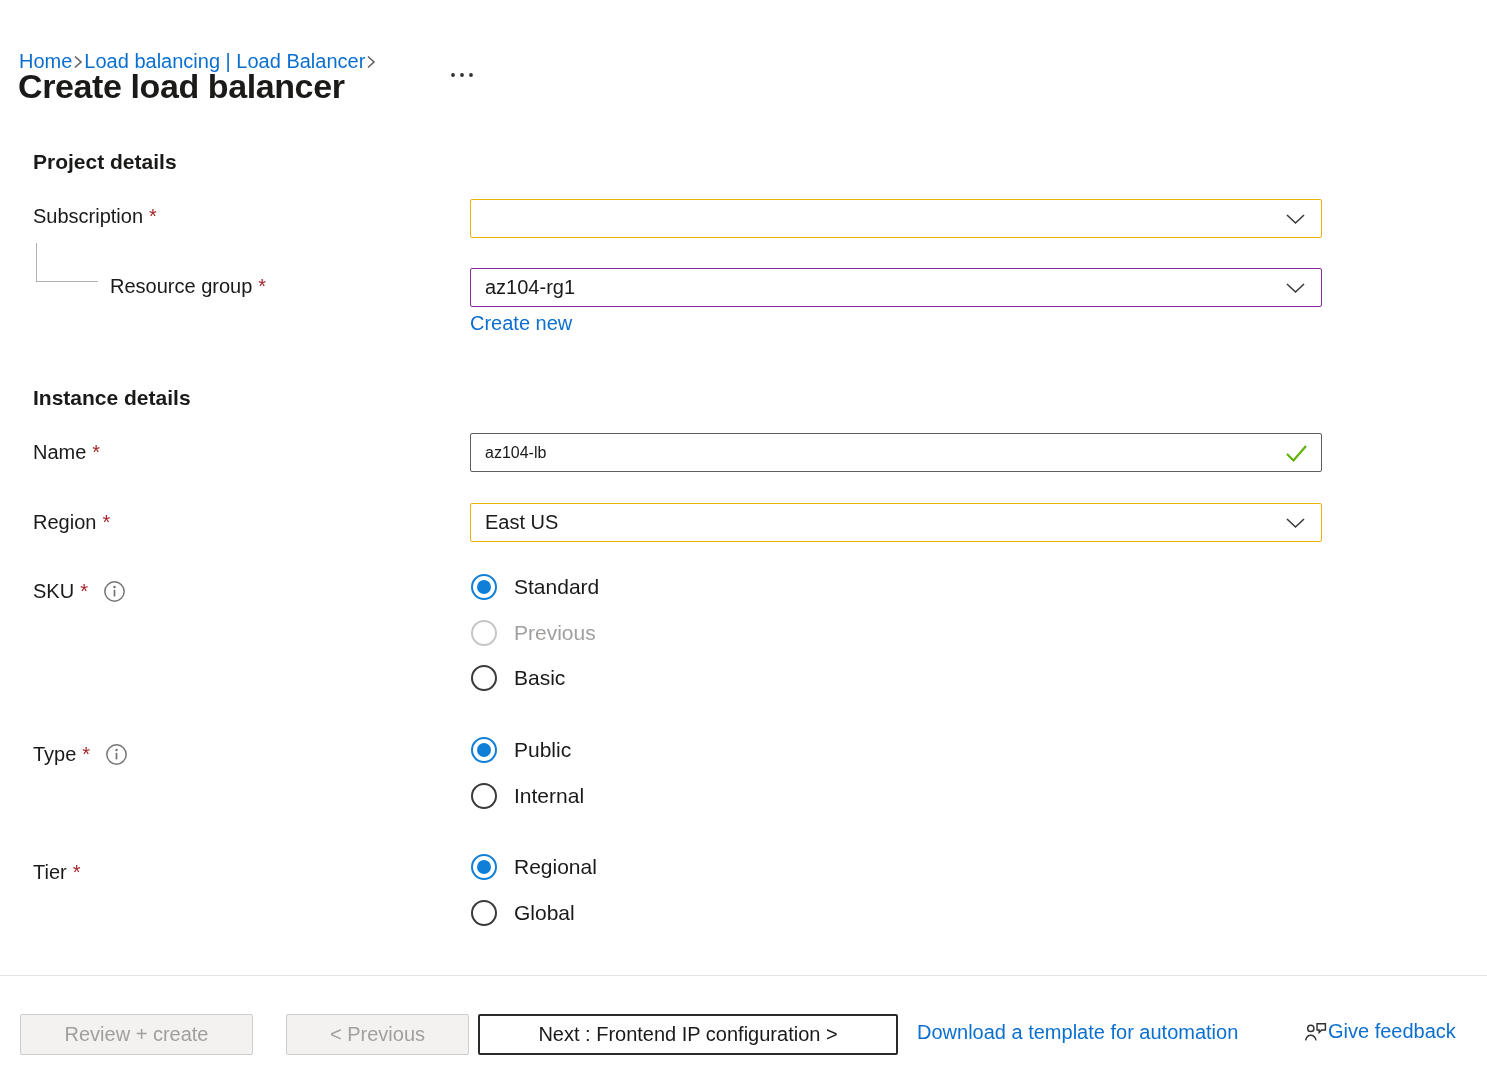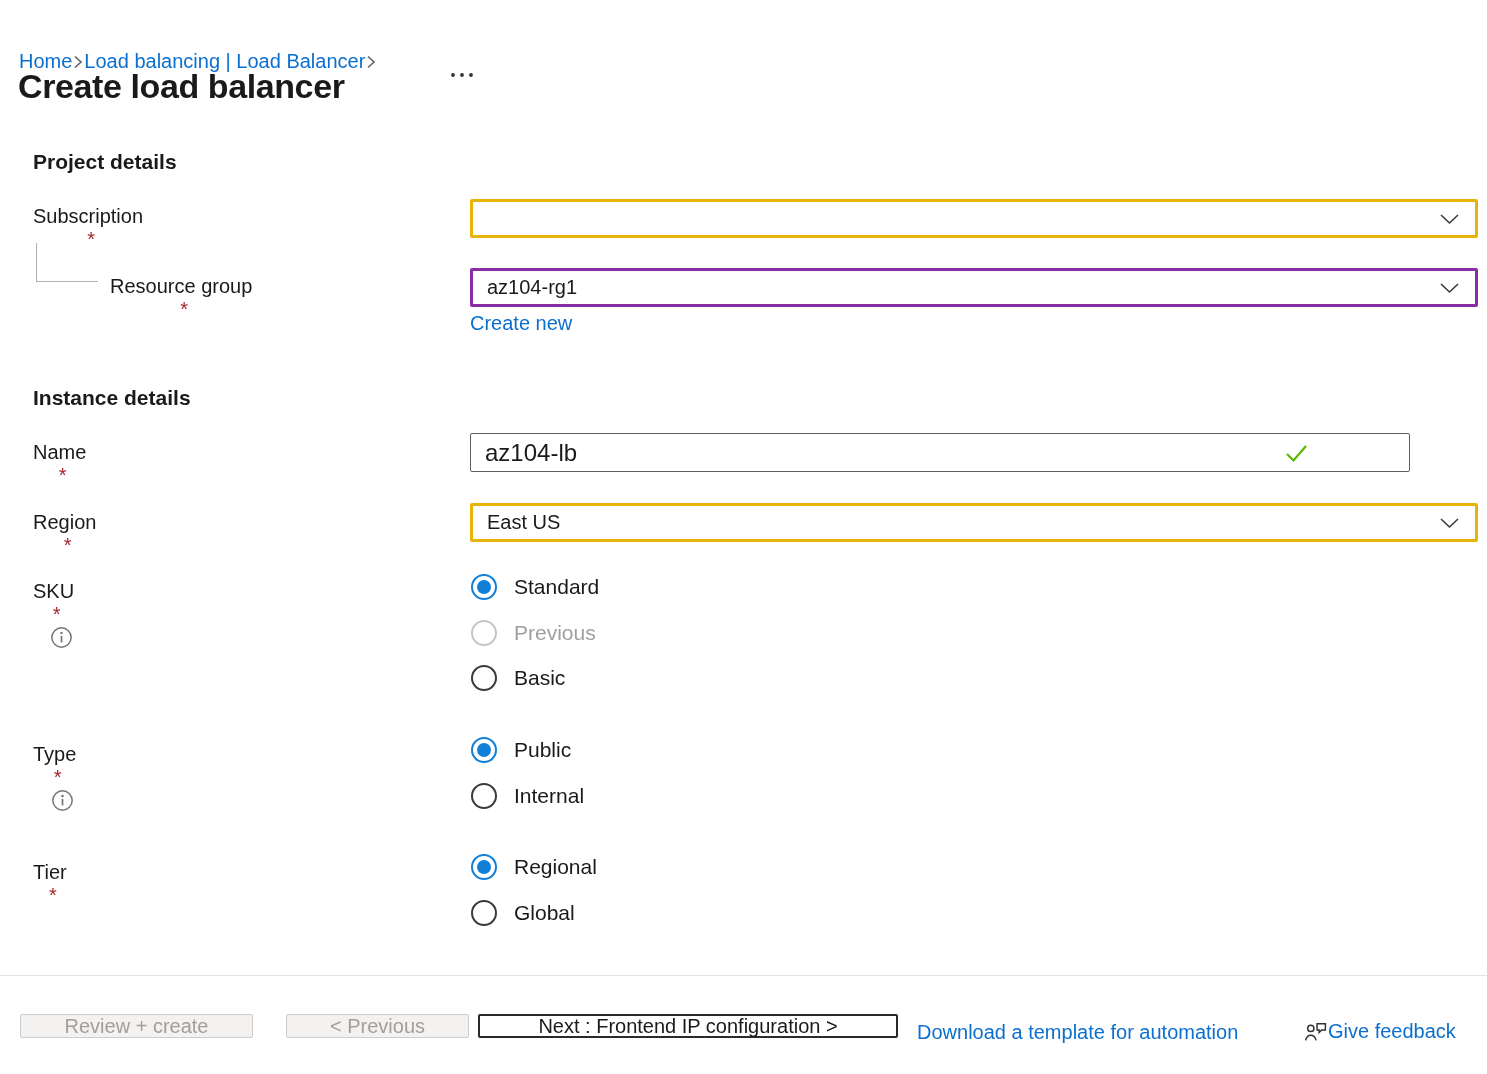--- a/index.html
+++ b/index.html
@@ -10,56 +10,56 @@
   }
   
   .breadcrumb{position:absolute;top:7px;left:19px;display:flex;align-items:center;font-size:20px;margin-top:43px;}
   .crumb{color:#0b6fd0;cursor:pointer;text-decoration:none;}
   .crumb-sep{display:flex;align-items:center;}
   
   .page-title{position:absolute;top:44px;left:18px;font-size:34px;font-weight:700;letter-spacing:-0.4px;color:#1b1a19;}
   .more-btn{position:absolute;top:66px;left:449px;cursor:pointer;}
   
   .section-heading{position:absolute;left:33px;font-size:21px;font-weight:700;color:#1b1a19;}
-  .field-label{position:absolute;left:33px;font-size:20px;color:#1b1a19;display:flex;align-items:center;flex-direction:column;}
+  .field-label{position:absolute;left:33px;font-size:20px;color:#1b1a19;display:flex;align-items:center;}
   .req{color:#a4262c;margin-left:6px;font-size:20px;}
   .info-icon{margin-left:15px;display:inline-flex;cursor:pointer;}
   
   .control{
-    position:absolute;left:470px;width:1008px;height:39px;background:#fff;
-    border:3px solid #eab308;border-radius:2px;box-sizing:border-box;
+    position:absolute;left:470px;width:852px;height:39px;background:#fff;
+    border:1px solid #eab308;border-radius:2px;box-sizing:border-box;
     display:flex;align-items:center;padding:0 14px;font-size:20px;color:#1b1a19;
   }
   .control.modified{border-color:#8a2da5;}
   .control .chevron{position:absolute;right:15px;top:50%;transform:translateY(-50%);display:flex;}
   .text-input{
-    position:absolute;left:470px;width:940px;height:39px;background:#fff;
+    position:absolute;left:470px;width:852px;height:39px;background:#fff;
     border:1px solid #605e5c;border-radius:2px;box-sizing:border-box;
-    padding:0 40px 0 14px;font-size:24px;color:#1b1a19;
+    padding:0 40px 0 14px;font-size:16px;color:#1b1a19;
     font-family:"Liberation Sans","DejaVu Sans",sans-serif;outline:none;
   }
   .link{color:#0b6fd0;font-size:20px;cursor:pointer;text-decoration:none;}
   .create-new{position:absolute;left:470px;top:312px;}
   
   .connector{
     position:absolute;left:36px;top:243px;width:61px;height:38px;
     border-left:1px solid #b3b0ad;border-bottom:1px solid #b3b0ad;
   }
   
   .radio-row{position:absolute;left:471px;display:flex;align-items:center;gap:17px;cursor:pointer;height:27px;}
   .radio{width:26px;height:26px;border-radius:50%;box-sizing:border-box;background:#fff;border:2px solid #3b3a39;flex:0 0 auto;}
   .radio.selected{border:2px solid #0f7fd8;position:relative;}
   .radio.selected::after{content:"";position:absolute;left:4px;top:4px;right:4px;bottom:4px;border-radius:50%;background:#0f6cbd;background:#0f7fd8;}
   .radio.disabled{border-color:#c8c6c4;}
   .radio-label{font-size:21px;color:#1b1a19;}
   .radio-label.disabled{color:#a19f9d;}
   
   .divider{position:absolute;left:0;top:975px;width:1487px;height:1px;background:#e5e3e1;}
   .btn{
-    position:absolute;top:1014px;height:24px;border-radius:2px;font-size:20px;
+    position:absolute;top:1014px;height:41px;border-radius:2px;font-size:20px;
     display:flex;align-items:center;justify-content:center;box-sizing:border-box;
     font-family:"Liberation Sans","DejaVu Sans",sans-serif;cursor:pointer;
   }
   .btn.disabled{background:#f3f2f1;border:1px solid #cfcdcb;color:#a19f9d;cursor:default;}
   .btn-review{left:20px;width:233px;}
   .btn-prev{left:286px;width:183px;}
   .btn-next{left:478px;width:420px;background:#fff;border:2px solid #2b2a29;color:#1b1a19;}
   .footer-link{position:absolute;top:1021px;}
   .link-download{left:917px;}
   .feedback-wrap{position:absolute;left:1303px;top:1019px;display:flex;align-items:center;}

